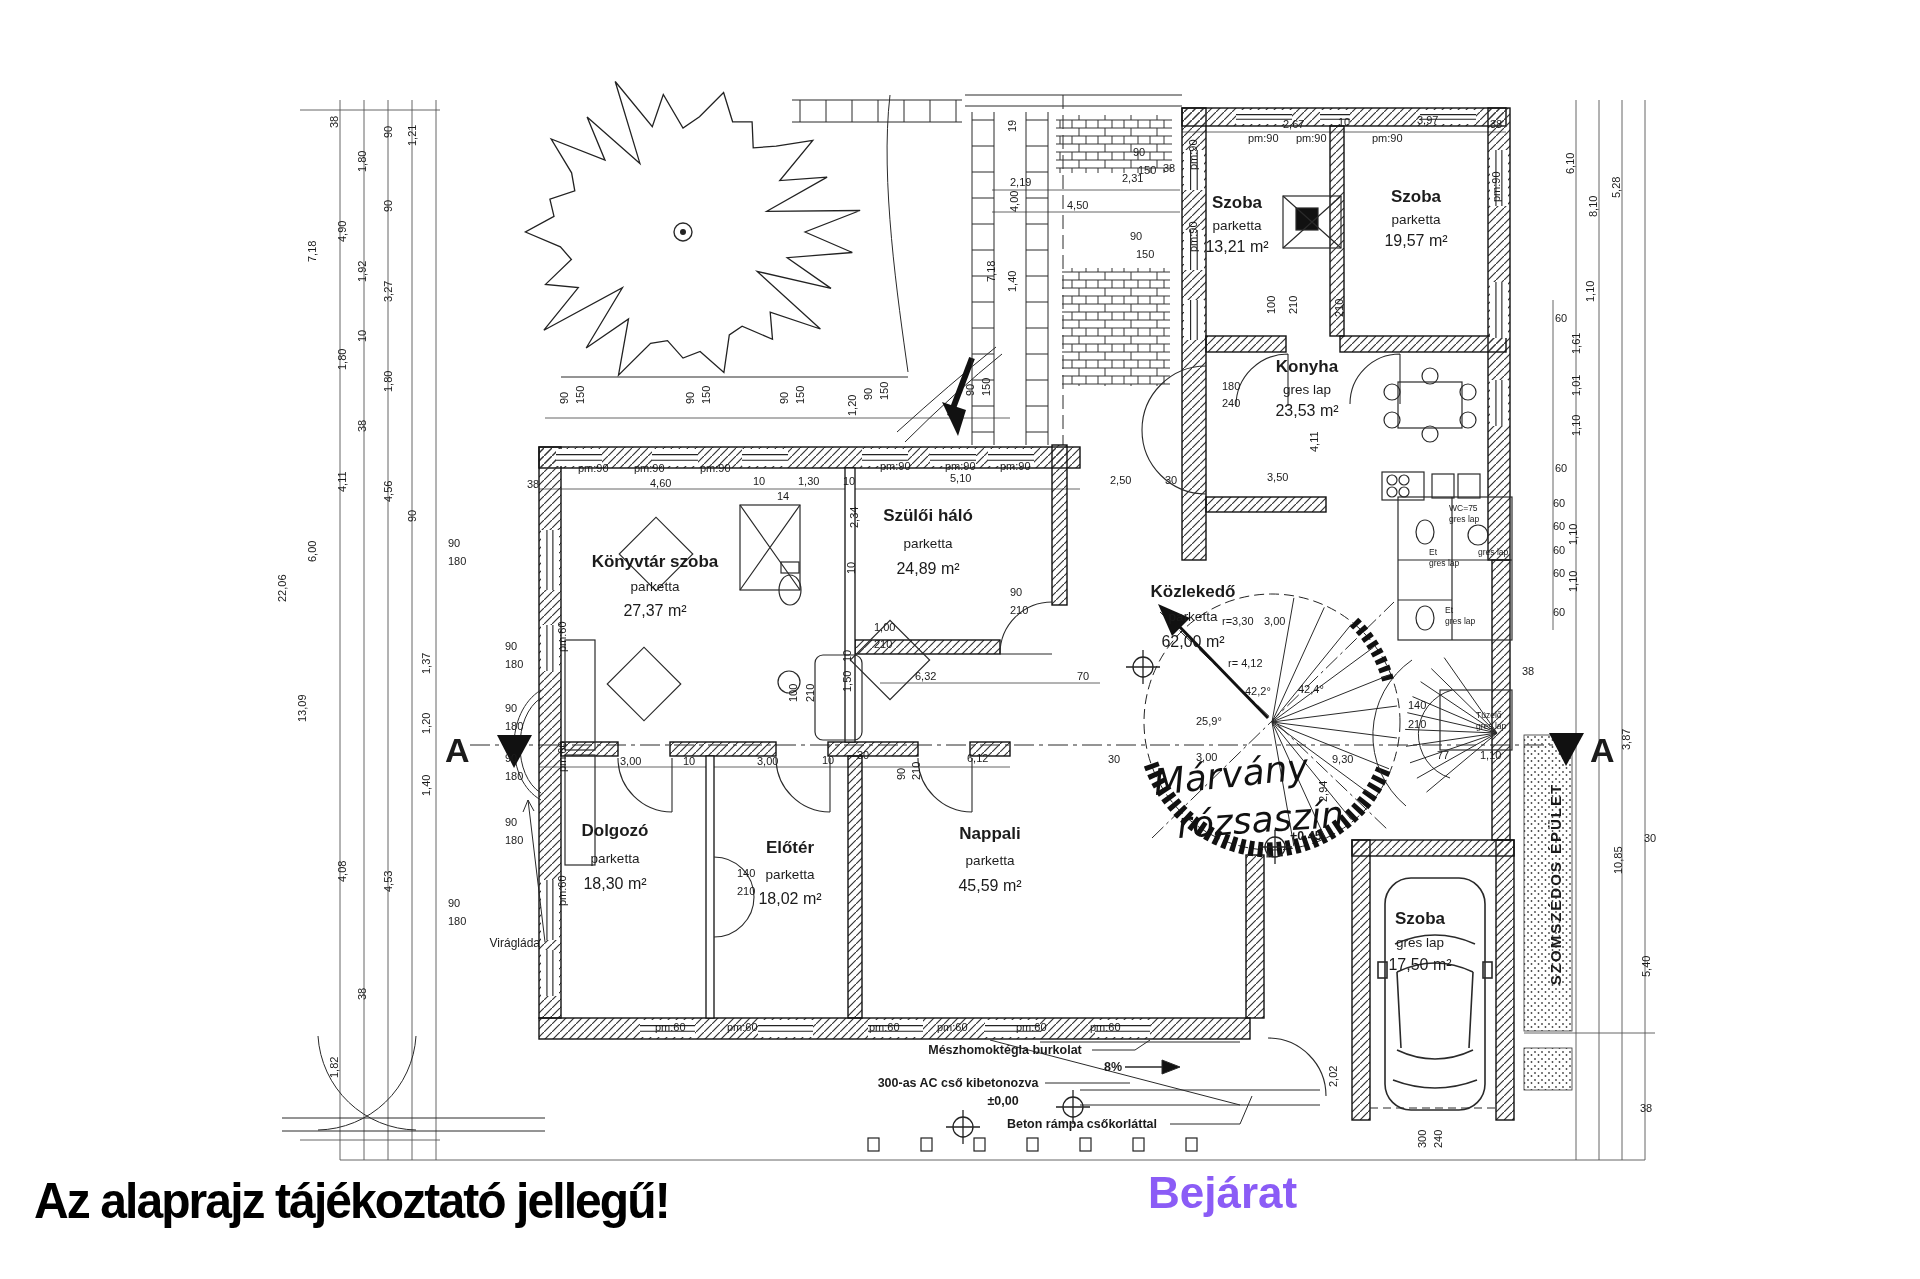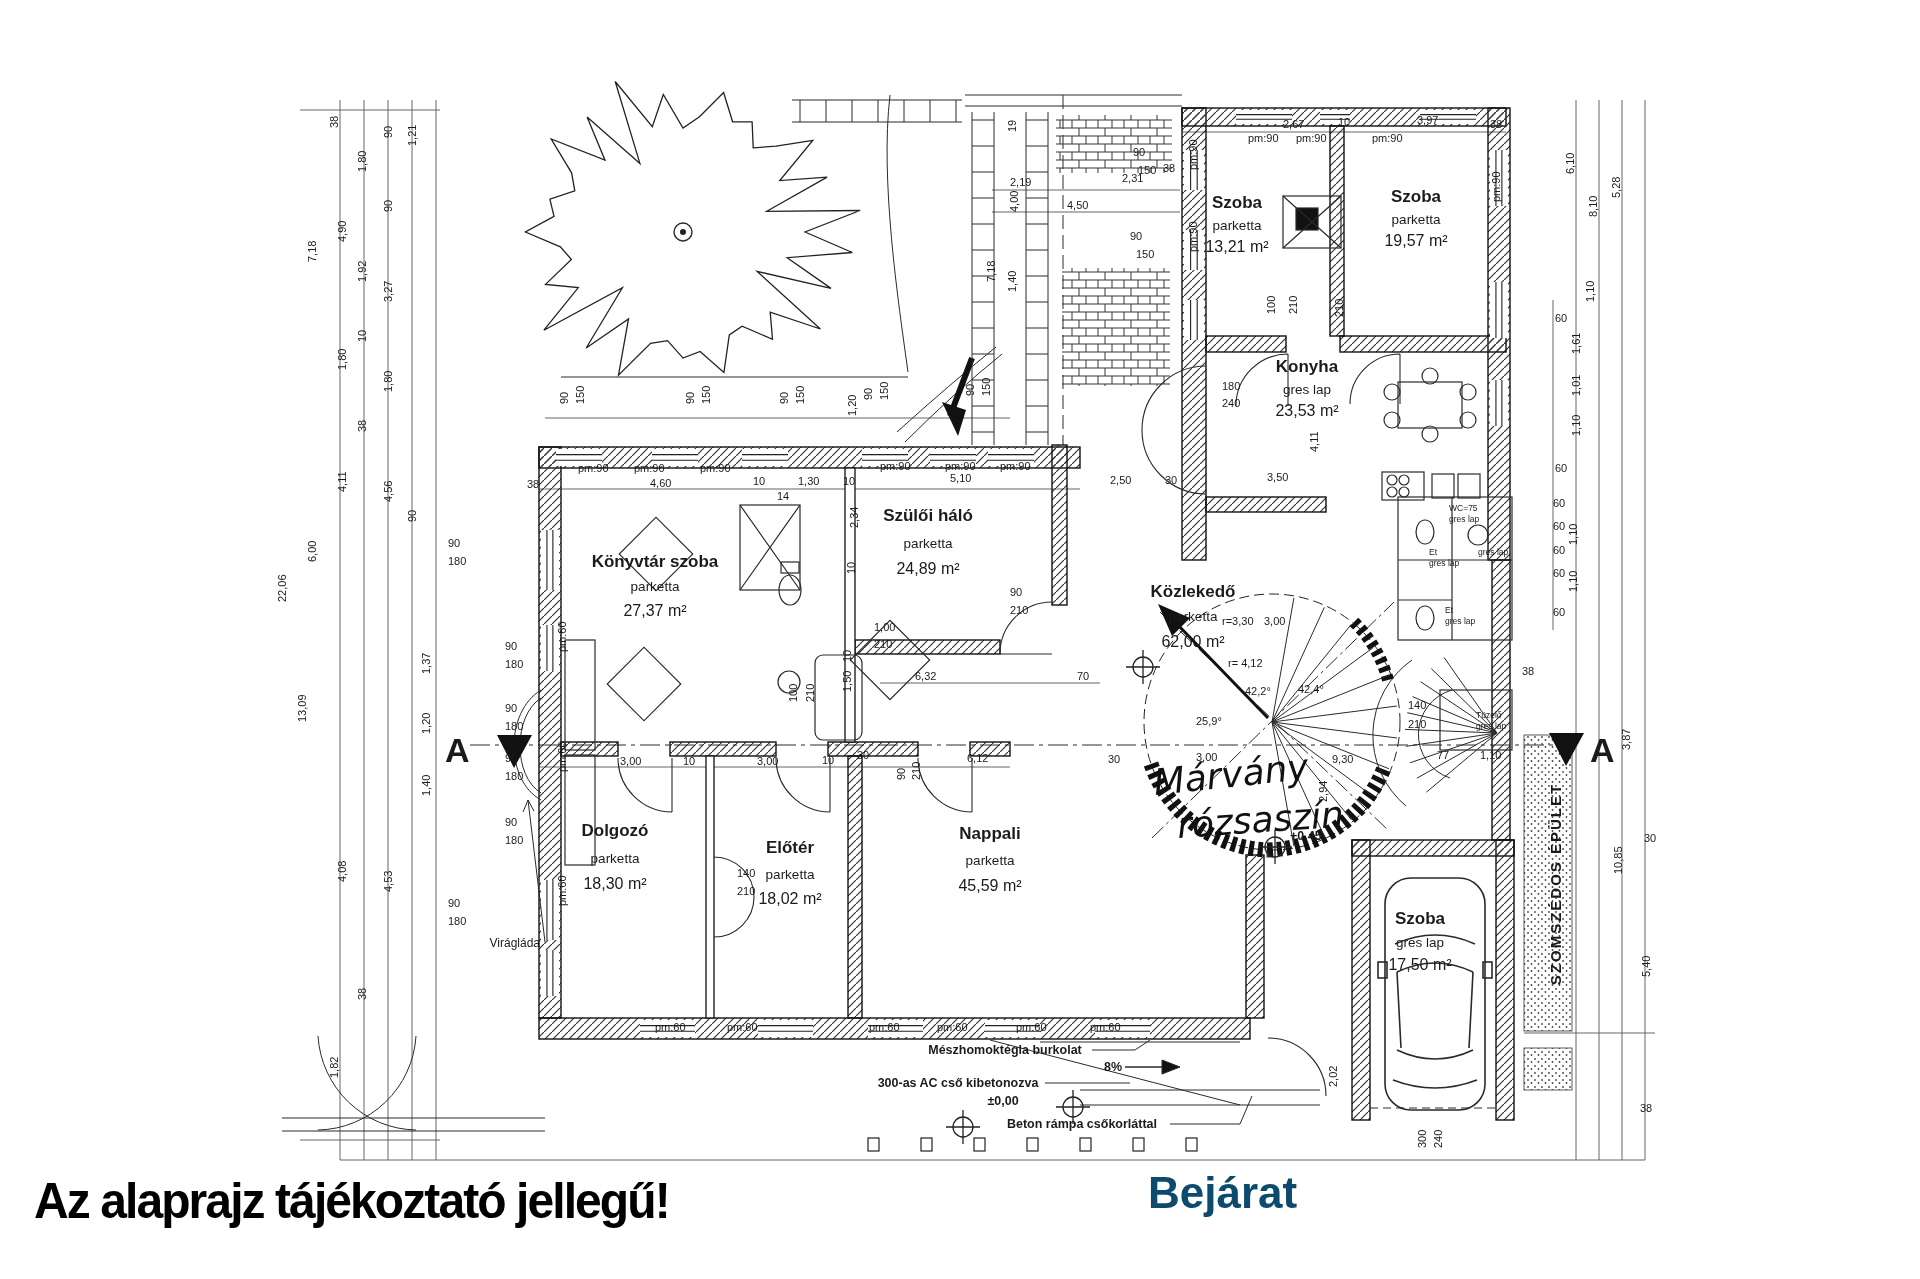--- a/index.html
+++ b/index.html
@@ -12,21 +12,21 @@
   .rname{font-size:17px;font-weight:bold;}
   .rfloor{font-size:13.5px;}
   .rarea{font-size:16px;}
   .ann{font-size:12px;}
   .annb{font-size:12.5px;font-weight:bold;}
   .hand{font-family:"DejaVu Sans",sans-serif;font-style:italic;font-size:36px;fill:#111;}
   .neigh{font-size:15px;font-weight:bold;letter-spacing:2px;}
   .secA{font-size:34px;font-weight:bold;}
   .big-note{position:absolute;left:34px;top:1172px;font-size:50px;font-weight:bold;color:#000;
             letter-spacing:-2px;transform:scaleX(.96);transform-origin:left;white-space:nowrap;}
-  .entrance{position:absolute;left:1148px;top:1168px;font-size:44px;font-weight:bold;color:#0c4a6e;}
+  .entrance{position:absolute;left:1148px;top:1168px;font-size:44px;font-weight:bold;color:#8b5cf6;}
   .ln{stroke:#2a2a2a;fill:none;}
   .thin{stroke:#555;stroke-width:.9;fill:none;}
   .wall{fill:url(#hatch);stroke:#111;stroke-width:1.4;}
   .wwin{fill:#fff;stroke:none;}
   .wline{stroke:#222;stroke-width:1.1;fill:none;}
 </style>
 </head>
 <body>
 
 <div class="page">

